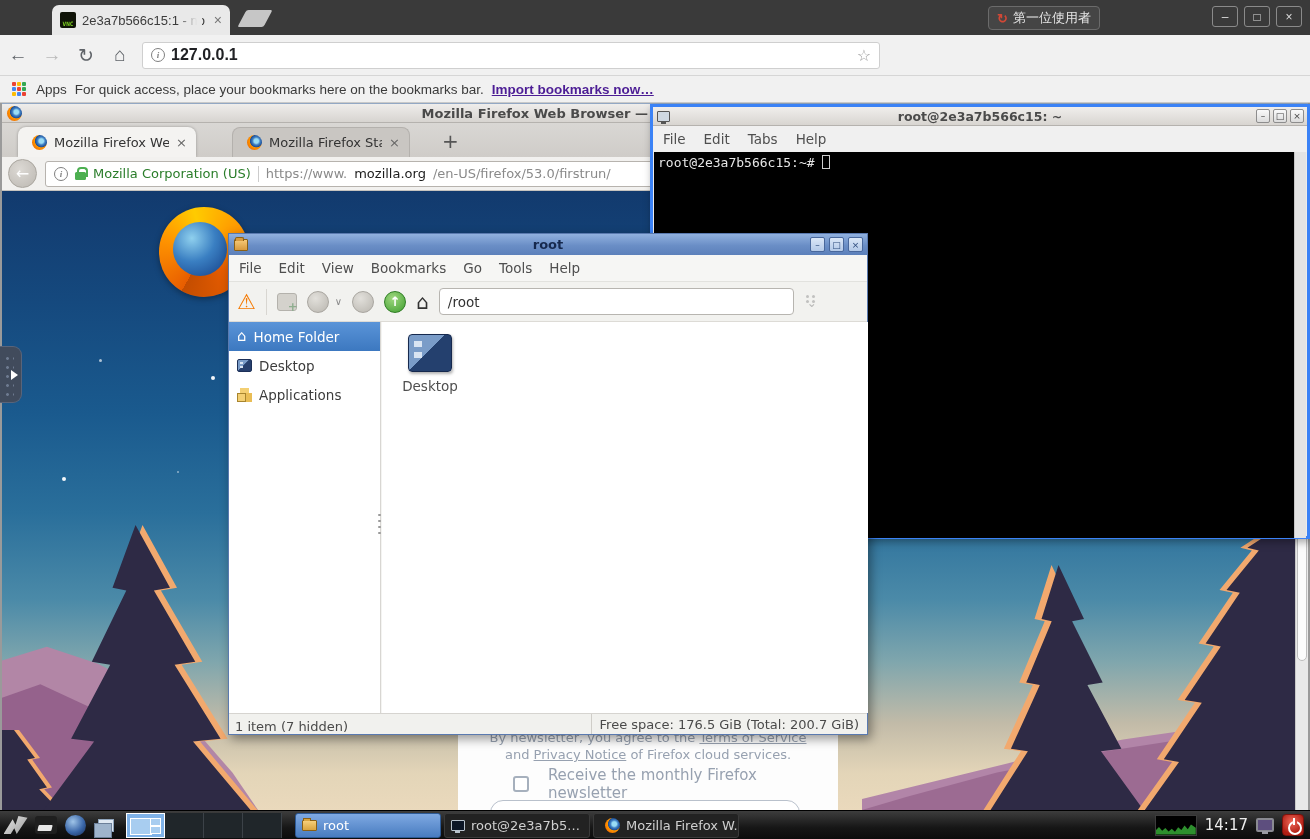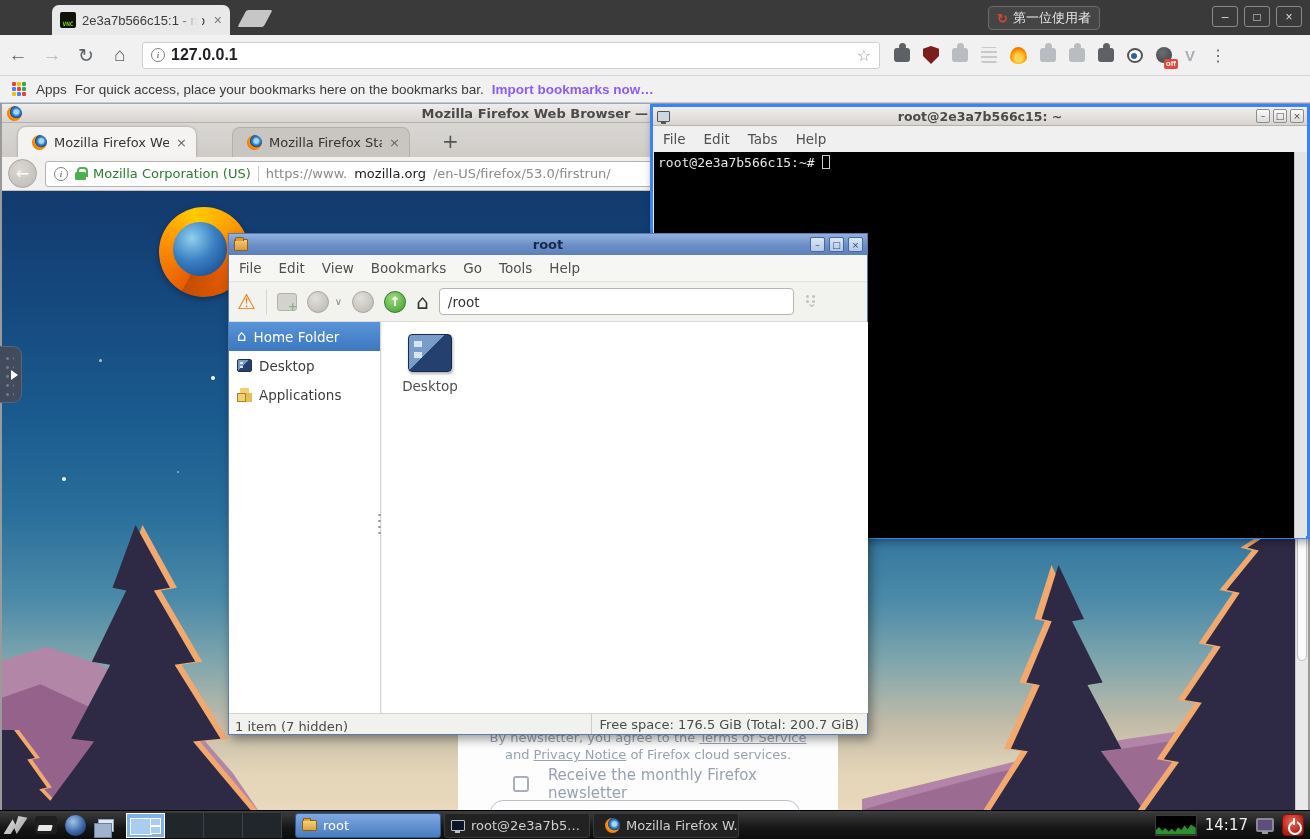--- a/index.html
+++ b/index.html
@@ -38,21 +38,21 @@
   .bubble{width:16px;height:15px;border:2px solid #555;border-radius:50%;background:#fff;position:relative}
   .bubble::before{content:"";position:absolute;left:2px;top:3px;width:6px;height:6px;border-radius:50%;background:#2f5f9e}
   .offcirc{width:16px;height:16px;border-radius:50%;background:radial-gradient(circle at 40% 35%,#6a6e73,#3c4043);position:relative}
   .offcirc .badge{position:absolute;right:-6px;bottom:-6px;background:#e8453c;color:#fff;font-size:8px;font-weight:bold;border-radius:2px;padding:0 2px;line-height:10px}
   .vimium{color:#a9adb2;font-weight:bold;font-size:15px}
   .dots3{color:#5f6368;font-size:16px;letter-spacing:0;margin-left:2px}
 
   #bookmarks-bar{position:relative;width:1310px;height:27px;background:#f1f1f1;border-bottom:1px solid #c9c9c9;display:flex;align-items:center;padding:0 10px;gap:8px;font-size:13.5px;color:#3a3a3a}
   .appsgrid{width:4px;height:4px;background:#EA4335;border-radius:1px;box-shadow:5px 0 #FBBC05,10px 0 #34A853,0 5px #4285F4,5px 5px #EA4335,10px 5px #34A853,0 10px #FBBC05,5px 10px #4285F4,10px 10px #EA4335;margin:-10px 12px 0 2px}
   #bookmarks-bar .hint{color:#3a3a3a}
-  #bookmarks-bar .imp{font-weight:bold;color:#8b5cf6}
+  #bookmarks-bar .imp{font-weight:bold;text-decoration:underline;color:#4c1d95}
 
   
   #vnc{position:relative;width:1310px;height:736px;background:#15803d;overflow:hidden;font-family:"DejaVu Sans",sans-serif}
 
   
   #ff-win{position:absolute;left:0;top:0;width:1310px;height:707px;border-left:2px solid #9a9a9a;border-right:2px solid #9a9a9a;z-index:1}
   #ff-titlebar{position:absolute;left:0;top:0;width:100%;height:20px;background:linear-gradient(#efedeb,#d7d4d0);border-top:1px solid #93a8c4;border-bottom:1px solid #b5b2ae;display:flex;align-items:center}
   #ff-titlebar .t{position:absolute;right:660px;font-size:13px;font-weight:bold;color:#4a4a4a;white-space:nowrap}
   .ff-logo-sm{width:15px;height:15px;border-radius:50%;background:radial-gradient(circle at 62% 40%,#9adcf5 0 17%,#3f7fc4 30%,#1f4f94 46%,#ff9400 52%,#e86000 88%);flex:0 0 auto;margin-left:5px}
   #ff-tabbar{position:absolute;left:0;top:20px;width:100%;height:34px;background:linear-gradient(#d9d7d4,#cfccc8)}
@@ -218,36 +218,20 @@
 <div id="chrome-toolbar">
   <span class="navglyph">←</span>
   <span class="navglyph dis">→</span>
   <span class="navglyph">↻</span>
   <span class="navglyph">⌂</span>
   <div id="omnibox">
     <span class="i-circle">i</span>
     <span class="host">127.0.0.1</span>
     <span class="star">☆</span>
   </div>
-  <div id="ext-row">
-    <span class="puzzle pz-dark"></span>
-    <span class="shield"></span>
-    <span class="puzzle pz-gray"></span>
-    <span class="lattice"></span>
-    <span class="flame"></span>
-    <span class="puzzle pz-gray"></span>
-    <span class="puzzle pz-gray"></span>
-    <span class="puzzle pz-dark"></span>
-    <span class="bubble"></span>
-    <span class="offcirc">
-        <span class="badge">off</span>
-      </span>
-    <span class="vimium">V</span>
-    <span class="dots3">⋮</span>
-  </div>
 </div>
 
 <div id="bookmarks-bar">
   <span class="appsgrid"></span>
   <span>Apps</span>
   <span class="hint">For quick access, place your bookmarks here on the bookmarks bar.</span>
   <span class="imp">Import bookmarks now…</span>
 </div>
 
 <div id="vnc">

